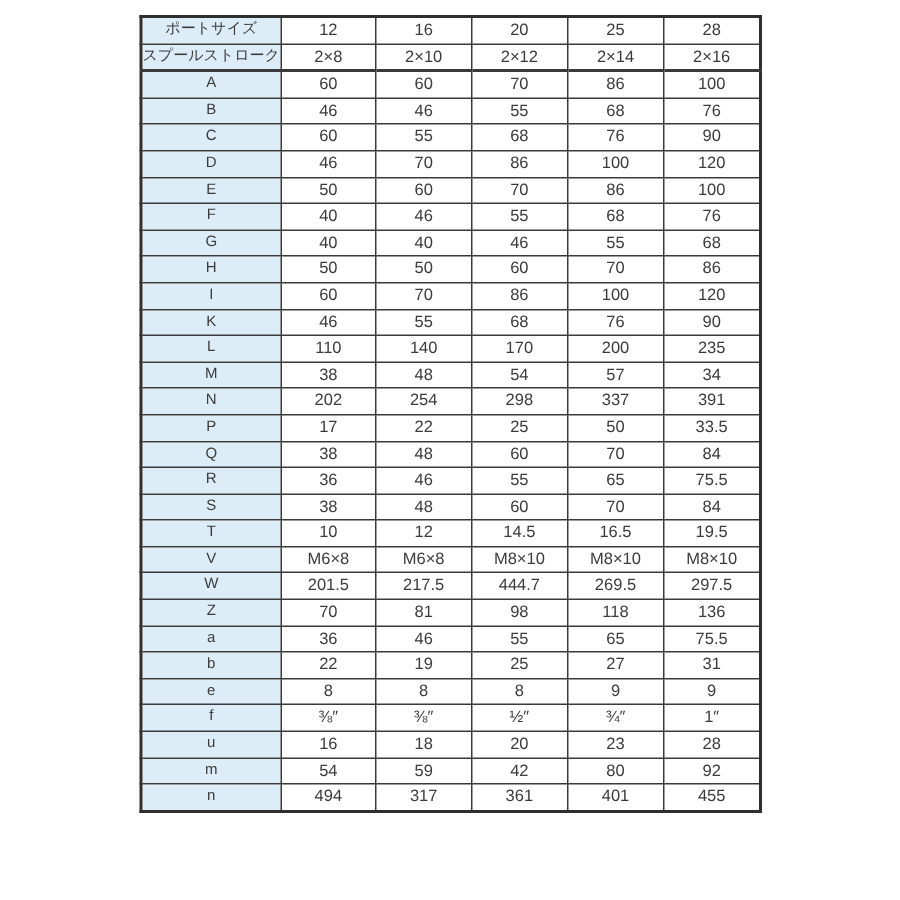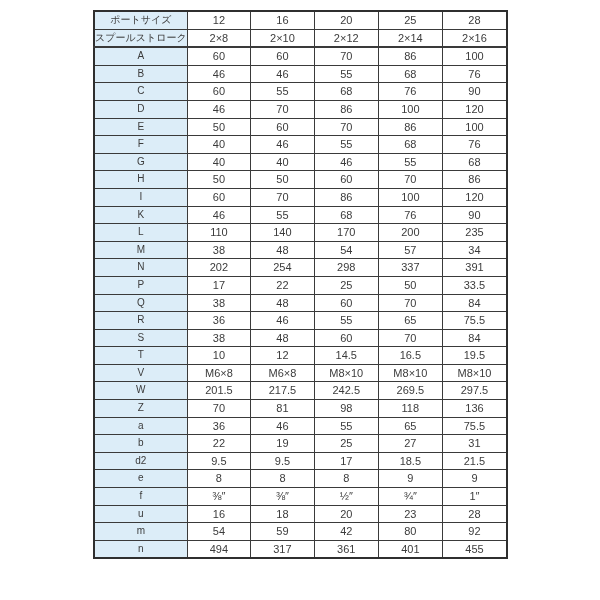--- a/index.html
+++ b/index.html
@@ -221,21 +221,21 @@
           <td class="data">M6×8</td>
           <td class="data">M6×8</td>
           <td class="data">M8×10</td>
           <td class="data">M8×10</td>
           <td class="data">M8×10</td>
         </tr>
         <tr>
           <td class="label">W</td>
           <td class="data">201.5</td>
           <td class="data">217.5</td>
-          <td class="data">242.5</td>
+          <td class="data">444.7</td>
           <td class="data">269.5</td>
           <td class="data">297.5</td>
         </tr>
         <tr>
           <td class="label">Z</td>
           <td class="data">70</td>
           <td class="data">81</td>
           <td class="data">98</td>
           <td class="data">118</td>
           <td class="data">136</td>
@@ -250,28 +250,20 @@
         </tr>
         <tr>
           <td class="label">b</td>
           <td class="data">22</td>
           <td class="data">19</td>
           <td class="data">25</td>
           <td class="data">27</td>
           <td class="data">31</td>
         </tr>
         <tr>
-          <td class="label">d2</td>
-          <td class="data">9.5</td>
-          <td class="data">9.5</td>
-          <td class="data">17</td>
-          <td class="data">18.5</td>
-          <td class="data">21.5</td>
-        </tr>
-        <tr>
           <td class="label">e</td>
           <td class="data">8</td>
           <td class="data">8</td>
           <td class="data">8</td>
           <td class="data">9</td>
           <td class="data">9</td>
         </tr>
         <tr>
           <td class="label">f</td>
           <td class="data">⅜″</td>

